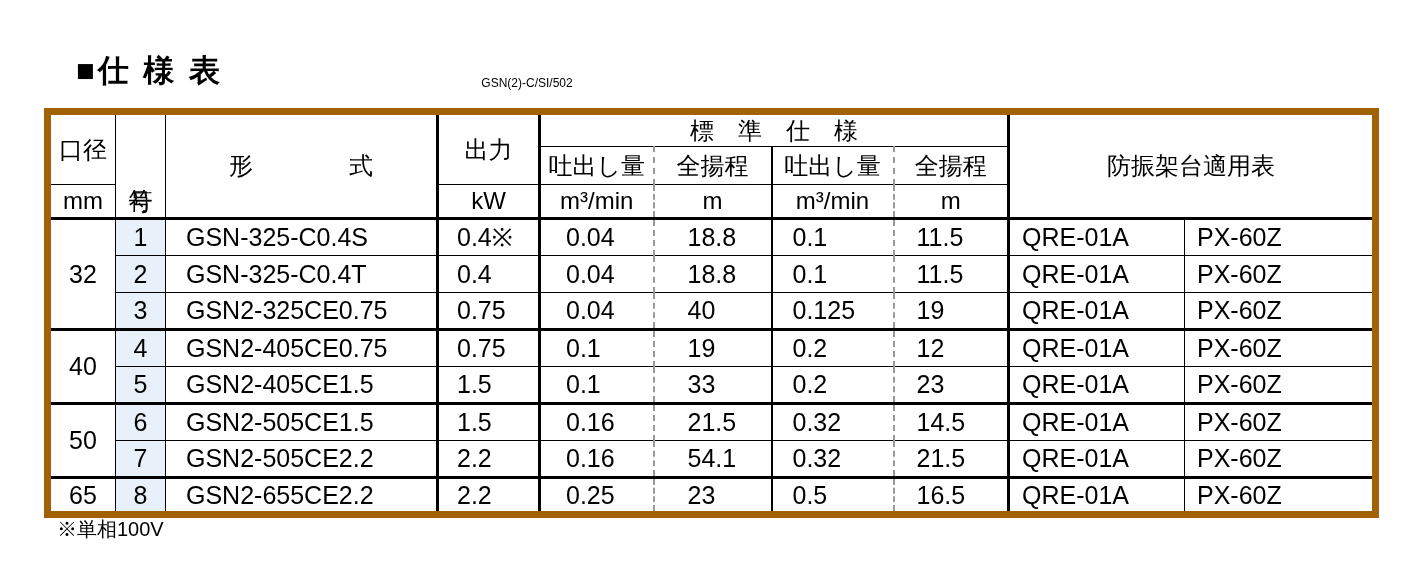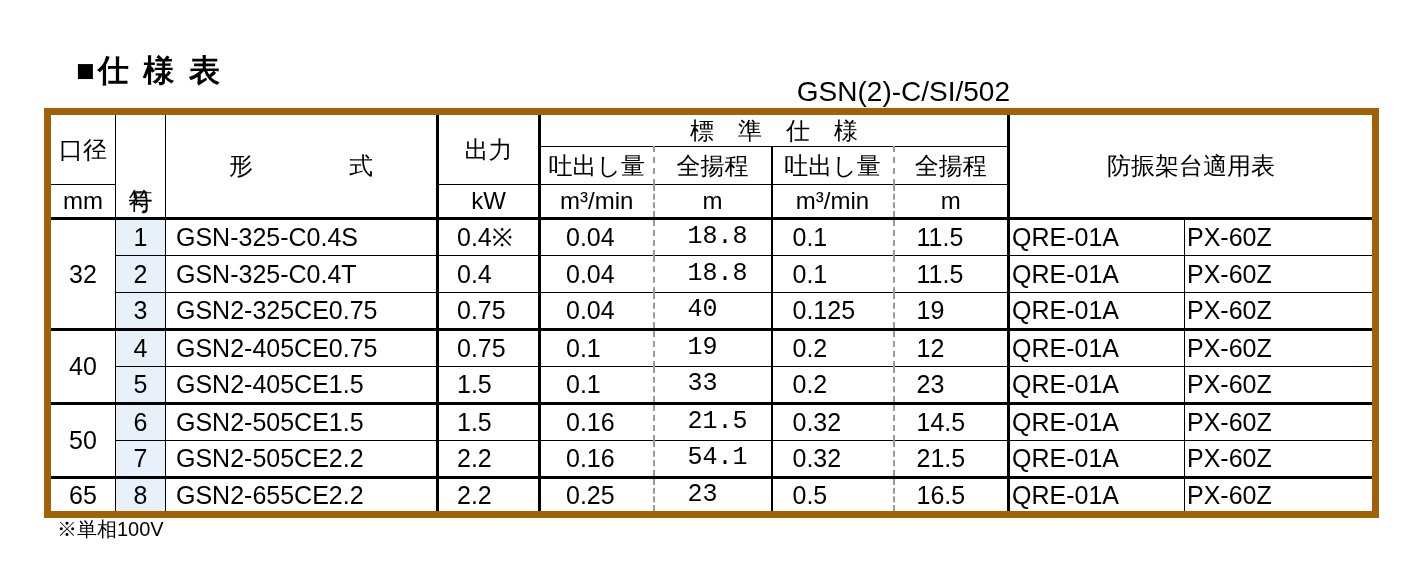--- a/index.html
+++ b/index.html
@@ -8,21 +8,21 @@
     width:1416px; height:580px; position:relative; overflow:hidden;
     font-family:"Liberation Sans", sans-serif; color:#000;
     --sym-bg:#e8f1f9; --dash:#999999;
   }
   .title {
     position:absolute; left:42px; top:50px;
     font-size:31px; font-weight:bold; letter-spacing:3px;margin-left:34px;
   }
   .doccode {
     position:absolute; left:44px; top:76px; width:966px;
-    text-align:right; font-size:28px;
+    text-align:center; font-size:12px;
   }
   .footnote {
     position:absolute; left:57px; top:516px; font-size:20px;
   }
   table.spec {
     position:absolute; left:44px; top:108px; width:1328px;
     border-collapse:collapse; table-layout:fixed;
     border:7px solid #a16207;
   }
   th, td {
@@ -33,27 +33,27 @@
   }
   th { font-size:24px; }
   
   .bR2 { border-right:2px solid #000; }
   .bR3 { border-right:3px solid #000; }
   .bRd { border-right:2px dashed var(--dash); }
   
   .bB3 { border-bottom:3px solid #000; }
   
   .tl        { text-align:left; }
-  .pad-model { padding-left:10px; }
+  .pad-model { padding-left:20px; }
   .pad-out   { padding-left:18px; }
   .pad-d1    { padding-left:25px; }
-  .pad-h1    { padding-left:33px;font-family:Liberation Mono, monospace; }
+  .pad-h1    { padding-left:33px; }
   .pad-d2    { padding-left:20px; }
   .pad-h2    { padding-left:22px; }
-  .pad-f     { padding-left:2px;margin-top:21px; }
+  .pad-f     { padding-left:12px;margin-top:21px; }
   .sym { background:var(--sym-bg); }
   .vtext {
     display:inline-block;
     writing-mode:vertical-rl; text-orientation:upright;
     letter-spacing:2px; line-height:1;
   }
   tr.hr1 { height:35px; }
   tr.hr2 { height:38px; }
   tr.hr3 { height:34px; }
   tr.dr  { height:37px; }

